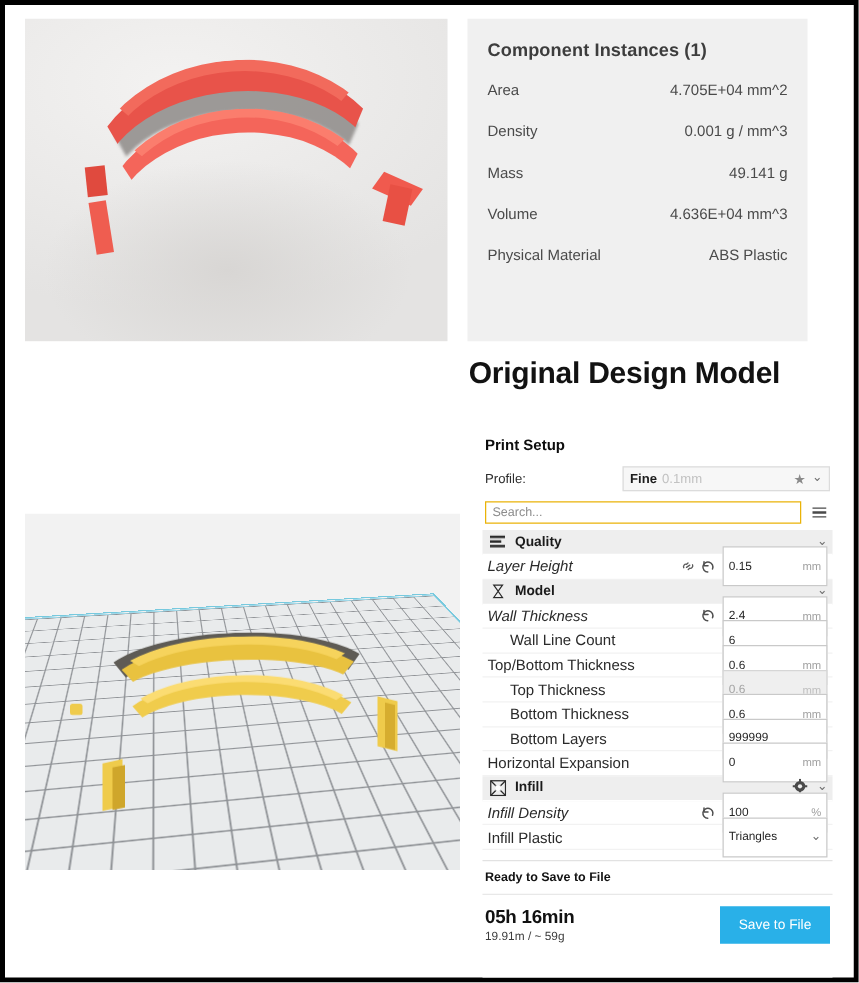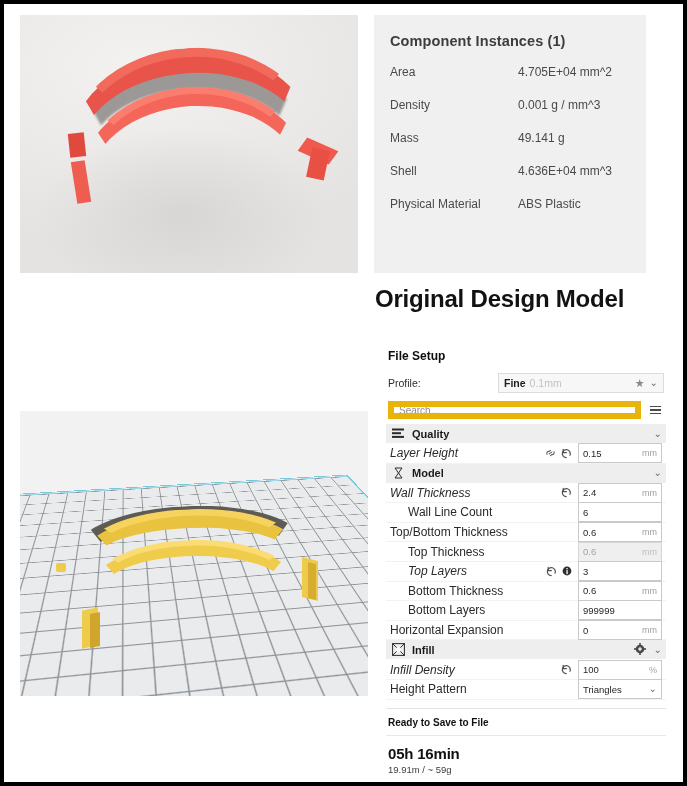--- a/index.html
+++ b/index.html
@@ -86,21 +86,21 @@
   #info-title {
     font-size: 14.5px; font-weight: bold; color: #3d3d3d;
     margin-bottom: 16px; letter-spacing: .1px;
   }
   .info-row {
     display: flex; align-items: baseline;
     font-size: 12px; color: #4a4a4a;
     margin-bottom: 19px;
   }
   .info-label { width: 128px; flex: 0 0 128px; }
-  .info-value { flex: 1; }
+  .info-value { flex: 1; text-align: right; }
 
   
   #caption {
     position: absolute; left: 371px; top: 281px;
     width: 290px;
     font-size: 24px; font-weight: bold; color: #121212;
     letter-spacing: -.2px;
   }
 
   
@@ -208,21 +208,21 @@
   }
   #profile-name { font-size: 10.5px; color: #1d1d1d; font-weight: 600; }
   #profile-sub { font-size: 10.5px; color: #c2c2c2; margin-left: 4px; flex: 1; }
   .glyph { color: #6e6e6e; font-size: 10px; line-height: 1; }
   #star-icon { color: #8a8a8a; font-size: 11px; margin-right: 5px; }
 
   #search-row {
     display: flex; align-items: center; height: 24px; padding: 0 2px; margin-top: 2px;
   }
   #search-input {
-    flex: 1; height: 18px; border: 6px solid #eab308; background: #fff;
+    flex: 1; height: 18px; border: 1px solid #eab308; background: #fff;
     font-size: 10px; color: #444; padding: 0 5px;
     font-family: "Liberation Sans", sans-serif;
   }
   #search-input::placeholder { color: #8c8c8c; }
   #menu-icon {
     width: 18px; display: flex; flex-direction: column; gap: 2px;
     align-items: center; justify-content: center; margin-left: 5px;
   }
   #menu-icon i { display: block; width: 11px; height: 1.5px; background: #4a4a4a; }
 
@@ -244,21 +244,21 @@
     height: 19.6px; padding: 0 4px;
     border-bottom: 1px solid #f2f2f2;
   }
   .set-label {
     flex: 1; font-size: 12px; color: #2a2a2a; white-space: nowrap; overflow: hidden;
   }
   .set-label.italic { font-style: italic; }
   .set-label.ind1 { padding-left: 18px; }
   .row-icons { display: flex; align-items: center; gap: 5px; margin-right: 6px; }
   .val-box {
-    width: 84px; height: 20px; border: 1px solid #c9c9c9; background: #fff;
+    width: 84px; height: 32px; border: 1px solid #c9c9c9; background: #fff;
     display: flex; align-items: center; padding: 0 4px;
   }
   .val-box.disabled { background: #efefef; border-color: #d6d6d6; }
   .val-txt { flex: 1; font-size: 9.5px; color: #262626; }
   .val-box.disabled .val-txt { color: #a3a3a3; }
   .val-unit { font-size: 9px; color: #a0a0a0; }
   .val-box.disabled .val-unit { color: #bfbfbf; }
 
   #status-sep { height: 1px; background: #e2e2e2; margin-top: 8px; }
   #status-text {
@@ -305,21 +305,21 @@
     </div>
     <div class="info-row">
       <div class="info-label">Density</div>
       <div class="info-value">0.001 g / mm^3</div>
     </div>
     <div class="info-row">
       <div class="info-label">Mass</div>
       <div class="info-value">49.141 g</div>
     </div>
     <div class="info-row">
-      <div class="info-label">Shell</div>
+      <div class="info-label">Volume</div>
       <div class="info-value">4.636E+04 mm^3</div>
     </div>
     <div class="info-row">
       <div class="info-label">Physical Material</div>
       <div class="info-value">ABS Plastic</div>
     </div>
   </div>
 
   <div id="caption">Original Design Model</div>
 
@@ -336,21 +336,21 @@
       <div class="m-tab" id="m-tab-r2"></div>
       <div class="m-tab" id="m-tab-l"></div>
       <div class="m-tab" id="m-tab-l2"></div>
       <div class="m-tab" id="m-nub"></div>
     </div>
   </div>
 
   <div id="cura">
 
     <div id="print-setup-row">
-      <div id="print-setup-title">File Setup</div>
+      <div id="print-setup-title">Print Setup</div>
     </div>
 
     <div id="profile-row">
       <div id="profile-label">Profile:</div>
       <div id="profile-box">
         <span id="profile-name">Fine</span>
         <span id="profile-sub">0.1mm</span>
         <span id="star-icon">★</span>
         <span class="glyph">⌄</span>
       </div>
@@ -442,38 +442,20 @@
 
       <div class="set-row">
         <span class="set-label ind1">Top Thickness</span>
         <span class="row-icons"></span>
         <span class="val-box disabled">
           <span class="val-txt">0.6</span>
           <span class="val-unit">mm</span>
         </span>
       </div>
 
-      <div class="set-row">
-        <span class="set-label ind1 italic">Top Layers</span>
-        <span class="row-icons">
-          <svg width="11" height="11" viewBox="0 0 11 11">
-            <path d="M9 7.2 A4 4 0 1 0 5.2 9.6" stroke="#4f4f4f" stroke-width="1.2" fill="none" stroke-linecap="round"></path>
-            <path d="M2.2 1.4 L2.2 4.6 L5.4 4.6" stroke="#4f4f4f" stroke-width="1.2" fill="none" stroke-linecap="round" stroke-linejoin="round"></path>
-          </svg>
-          <svg width="10" height="10" viewBox="0 0 10 10">
-            <circle cx="5" cy="5" r="4.4" fill="#2f2f2f"></circle>
-            <rect x="4.4" y="2" width="1.3" height="1.3" fill="#fff"></rect>
-            <rect x="4.4" y="4.1" width="1.3" height="4" fill="#fff"></rect>
-          </svg>
-        </span>
-        <span class="val-box">
-          <span class="val-txt">3</span>
-          <span class="val-unit"></span>
-        </span>
-      </div>
 
       <div class="set-row">
         <span class="set-label ind1">Bottom Thickness</span>
         <span class="row-icons"></span>
         <span class="val-box">
           <span class="val-txt">0.6</span>
           <span class="val-unit">mm</span>
         </span>
       </div>
 
@@ -527,35 +509,36 @@
             <path d="M2.2 1.4 L2.2 4.6 L5.4 4.6" stroke="#4f4f4f" stroke-width="1.2" fill="none" stroke-linecap="round" stroke-linejoin="round"></path>
           </svg>
         </span>
         <span class="val-box">
           <span class="val-txt">100</span>
           <span class="val-unit">%</span>
         </span>
       </div>
 
       <div class="set-row">
-        <span class="set-label">Height Pattern</span>
+        <span class="set-label">Infill Plastic</span>
         <span class="row-icons"></span>
         <span class="val-box">
           <span class="val-txt">Triangles</span>
           <span class="glyph">⌄</span>
         </span>
       </div>
 
     </div>
 
     <div id="status-sep"></div>
     <div id="status-text">Ready to Save to File</div>
     <div id="status-sep2"></div>
 
     <div id="print-summary">
       <div id="time-block">
         <div id="print-time">05h 16min</div>
         <div id="print-material">19.91m / ~ 59g</div>
       </div>
+      <button id="save-btn">Save to File</button>
     </div>
 
   </div>
 </div>
 
 </body></html>

